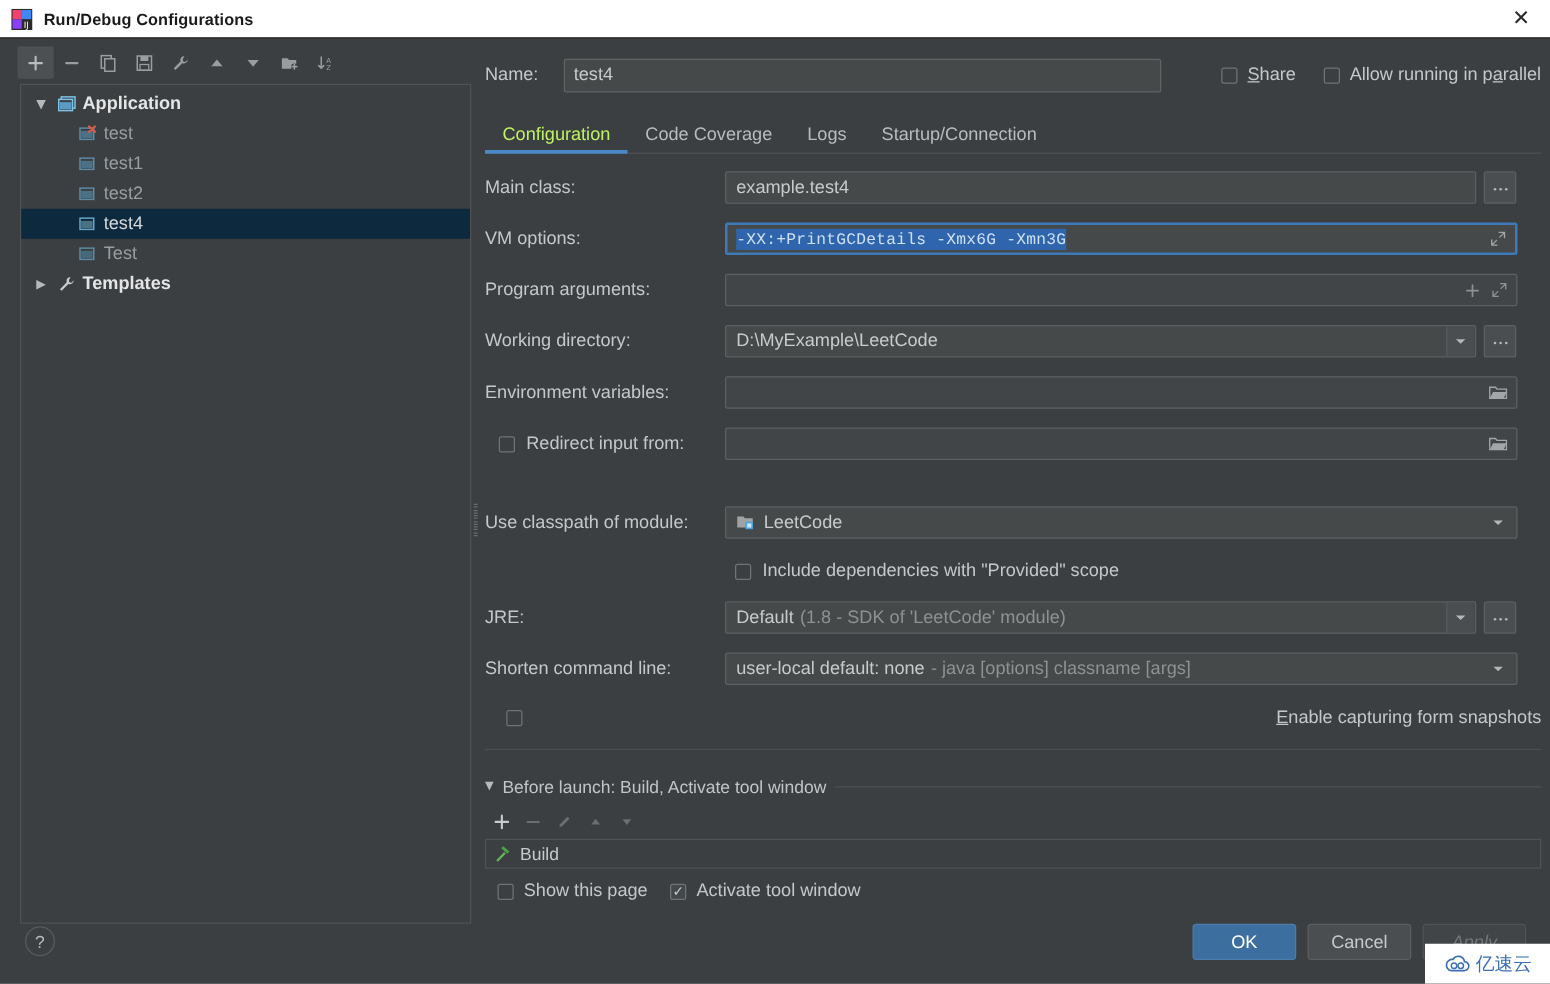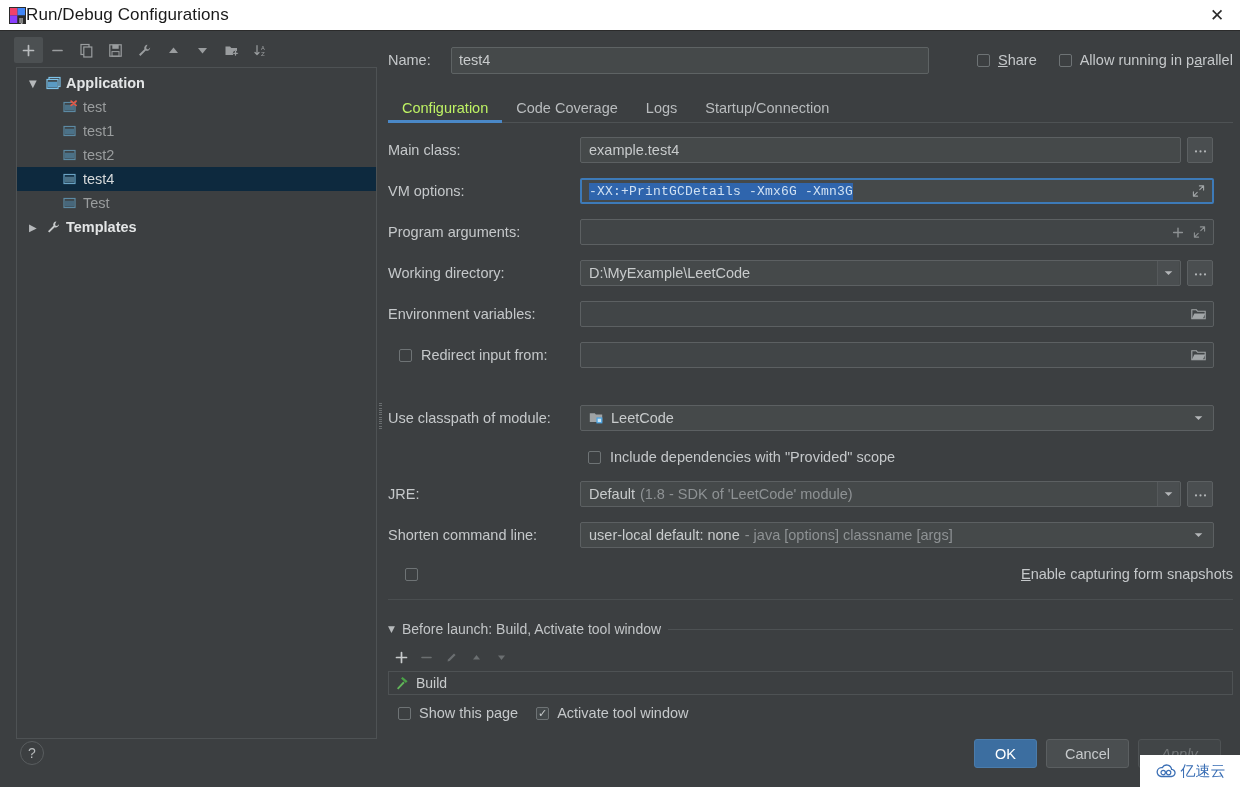--- a/index.html
+++ b/index.html
@@ -11,21 +11,21 @@
   }
   #app { position: relative; width: 1240px; height: 787px; background: #3c3f41; }
 
   
   .titlebar {
     position: absolute; left: 0; top: 0; width: 1240px; height: 30px;
     background: #ffffff; display: flex; align-items: center;
   }
   .titlebar-icon { margin-left: 9px; width: 17px; height: 17px; position: relative; }
   .titlebar-text {
-    font-size: 17px; color: #1a1a1a; letter-spacing: .1px;
+    margin-left: 9px; font-size: 13px; color: #1a1a1a; letter-spacing: .1px; font-weight: bold;
   }
   .titlebar-close {
     position: absolute; right: 0; top: 0; width: 46px; height: 30px;
     display: flex; align-items: center; justify-content: center;
     font-size: 17px; color: #2b2b2b; font-family: "DejaVu Sans", sans-serif;
   }
 
   
   .dialog {
     position: absolute; left: 0; top: 30px; width: 1240px; height: 757px;
@@ -150,21 +150,21 @@
   .footer { position: absolute; left: 0; bottom: 0; width: 1240px; height: 57px; }
   .help-btn {
     position: absolute; left: 20px; top: 11px; width: 24px; height: 24px; border-radius: 50%;
     border: 1px solid #595d5f; color: #b7babc; display: flex; align-items: center;
     justify-content: center; font-size: 14px;
   }
   .btn {
     position: absolute; top: 9px; height: 29px; border-radius: 3px; display: flex;
     align-items: center; justify-content: center; font-size: 14.5px;
   }
-  .btn-ok { right: 203px; width: 63px; background: #3c6ea0; color: #ffffff; border: 1px solid #4b7cab; }
+  .btn-ok { right: 203px; width: 83px; background: #3c6ea0; color: #ffffff; border: 1px solid #4b7cab; }
   .btn-cancel { right: 111px; width: 83px; background: #4a4e50; color: #c6c9cb; border: 1px solid #5b5f61; }
   .btn-apply { right: 19px; width: 83px; background: #414547; color: #727678; border: 1px solid #4f5355; font-style: italic; }
 
   
   .splitter {
     position: absolute; left: 378px; top: 372px; width: 5px; height: 26px;
     display: flex; flex-direction: column; justify-content: space-between; align-items: center;
   }
   .splitter i { display: block; width: 3px; height: 1px; background: #6a6e70; }
 

